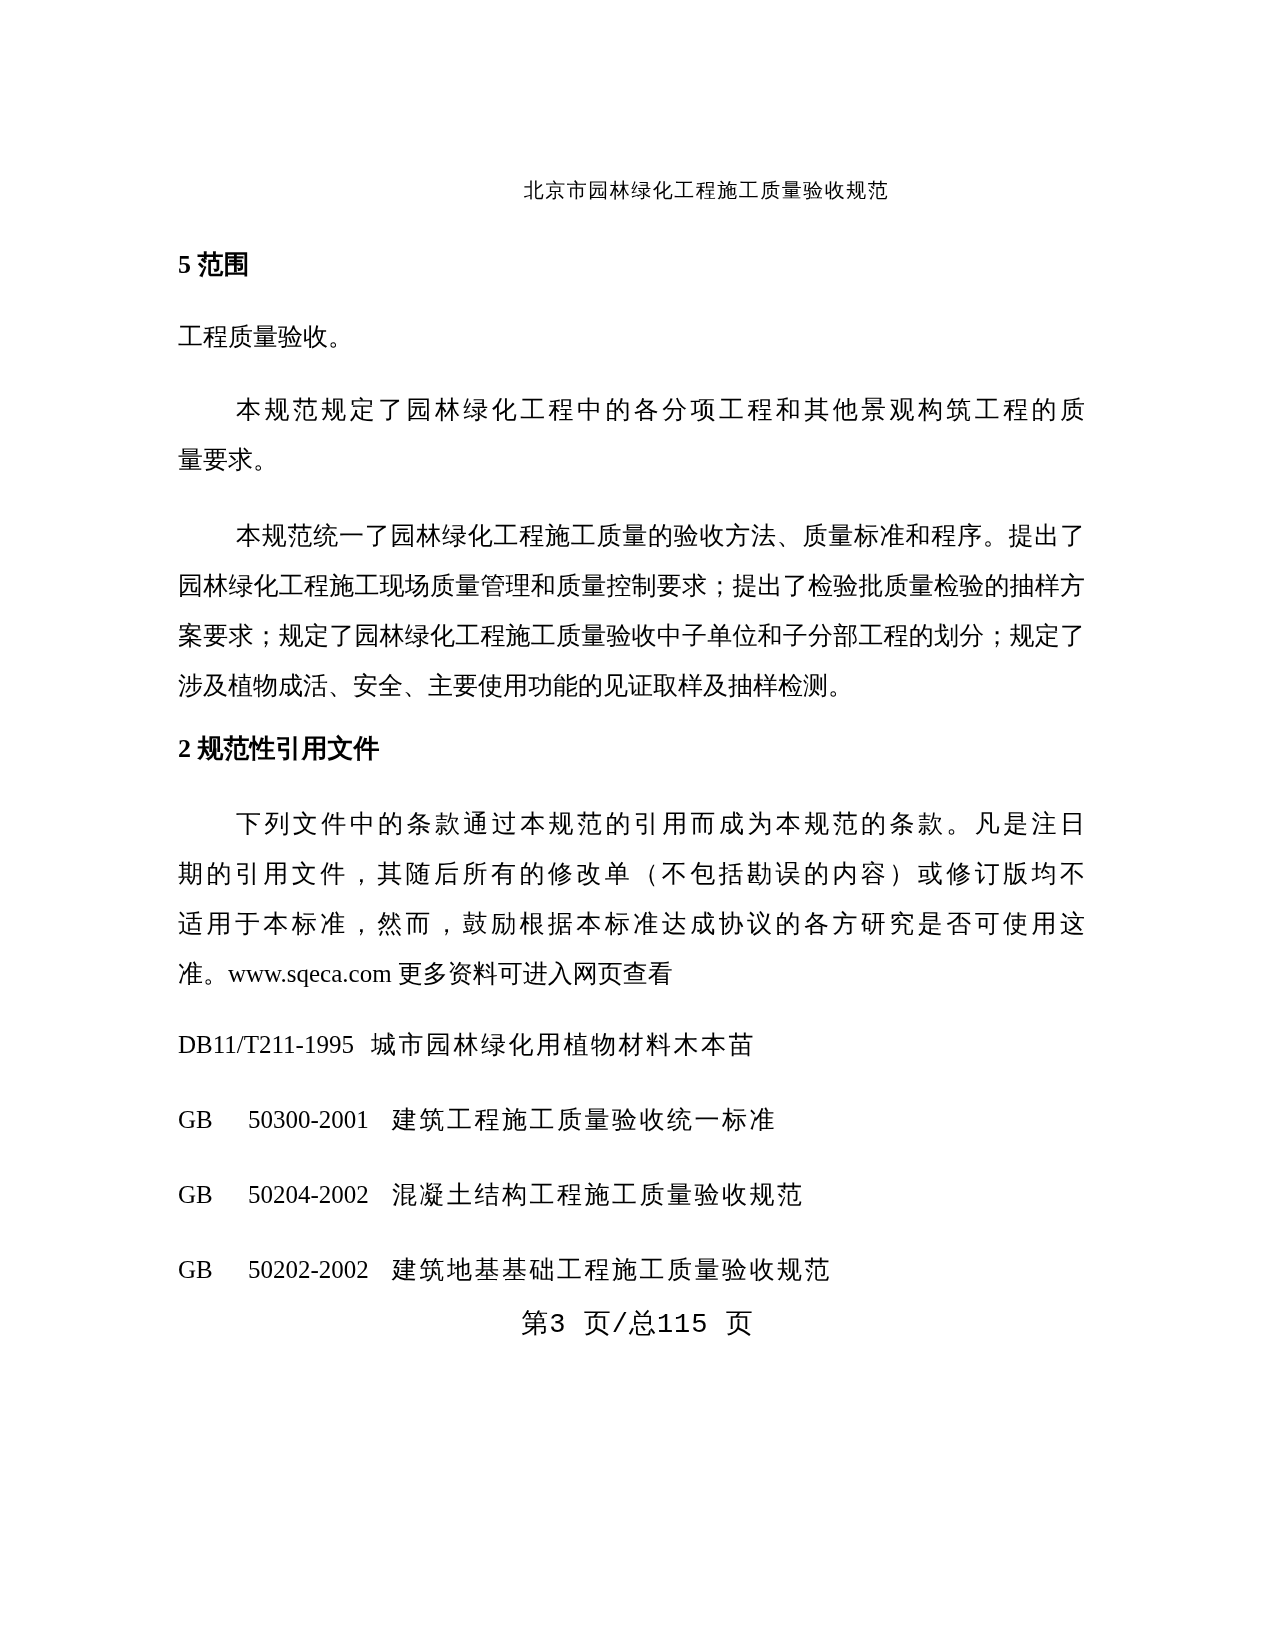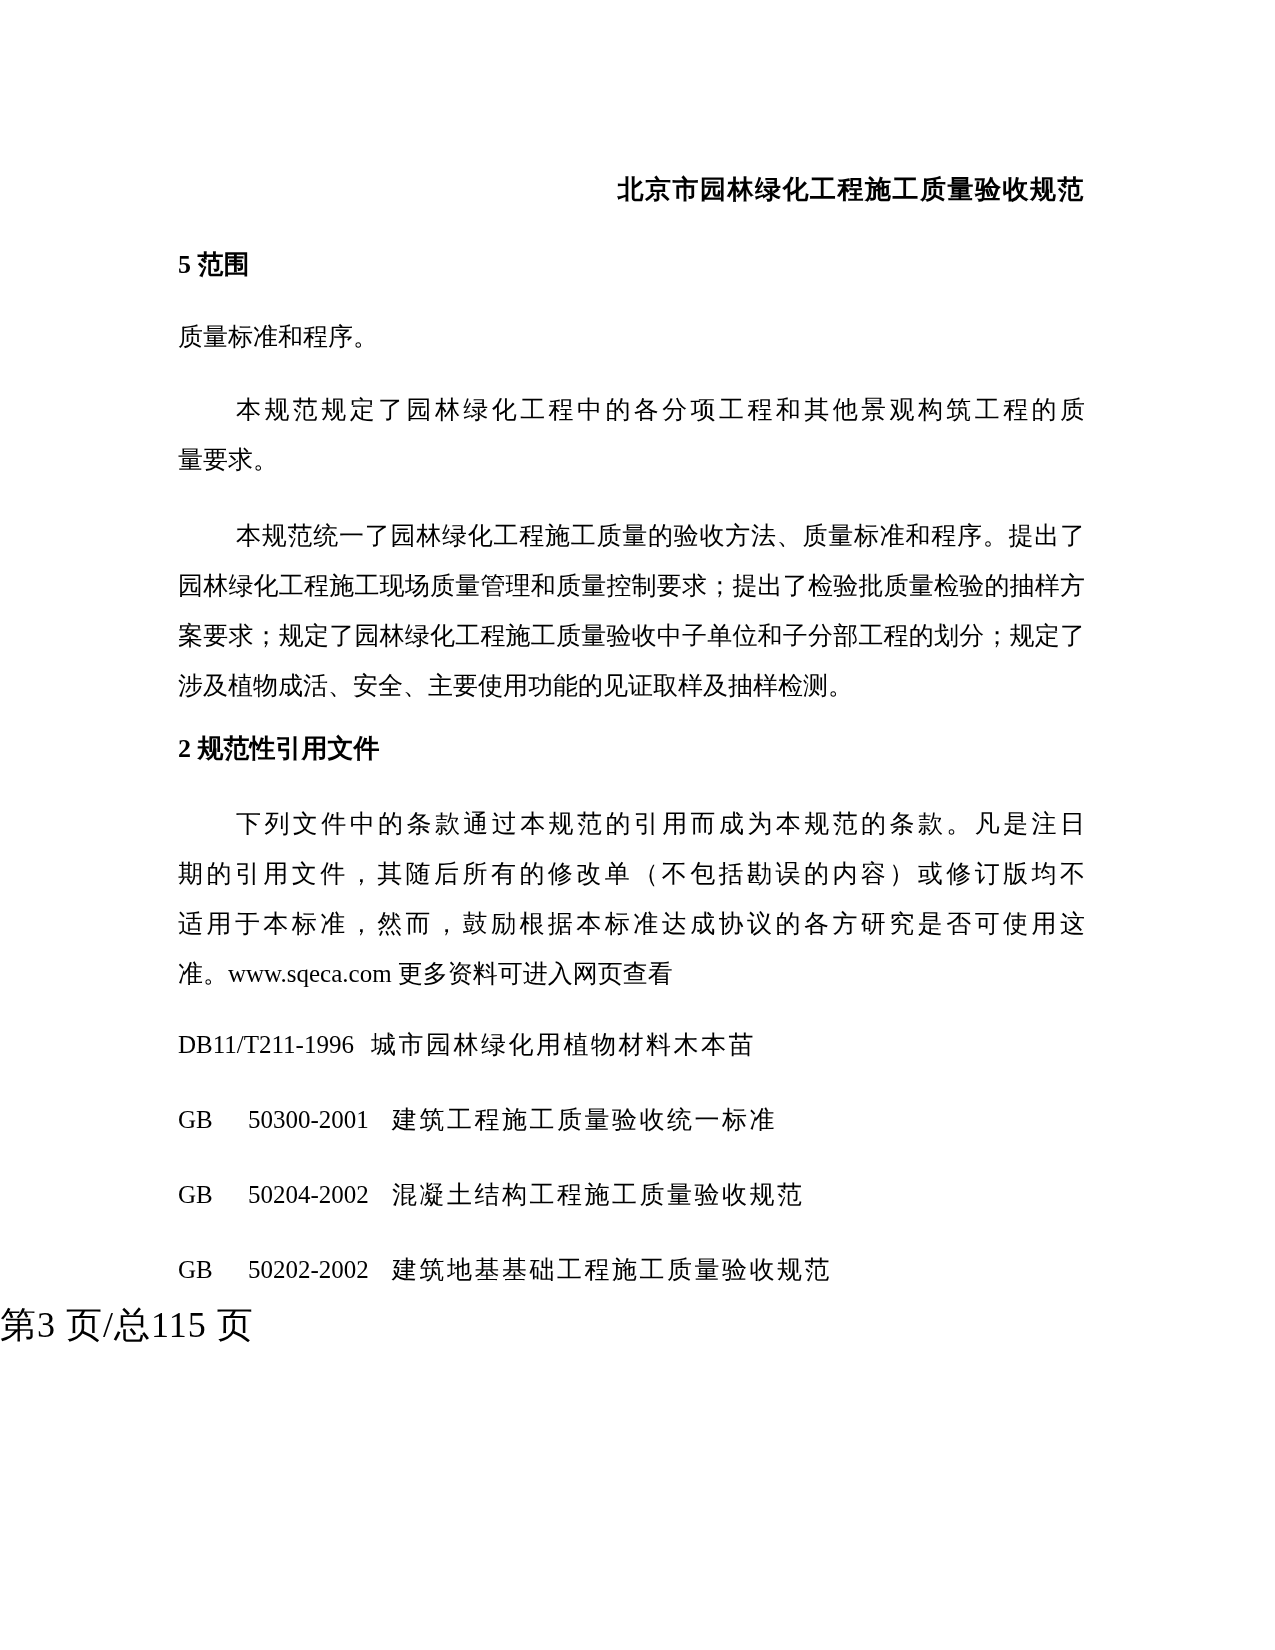--- a/index.html
+++ b/index.html
@@ -15,24 +15,24 @@
     color: #000000;
     overflow: hidden;
   }
   .content {
     padding: 0 190px 0 178px; 
   }
   .doc-title {
     margin-top: 170px;
     height: 40px;
     line-height: 40px;
-    font-size: 26px;
-    font-weight: bold;
+    font-size: 20px;
+    font-weight: normal;
     letter-spacing: 1.5px;
-    text-align: right;
+    text-align: center;
     padding-left: 150px; 
     white-space: nowrap;
   }
   .sec-heading {
     height: 40px;
     line-height: 40px;
     font-size: 26px;
     font-weight: bold;
     white-space: nowrap;
   }
@@ -64,35 +64,37 @@
   }
   .ref-row.first { margin-top: 21px; }
   .ref-code { display: inline-block; min-width: 70px; }
   .ref-code-db { display: inline-block; margin-right: 17px; }
   .ref-num { display: inline-block; min-width: 144px; }
   .ref-title { letter-spacing: 2.5px; }
   .page-footer {
     margin-top: 10px;
     height: 40px;
     line-height: 40px;
-    font-size: 36px;
+    font-size: 27px;
+    text-align: center;
     letter-spacing: 1px;
+    font-family: Liberation Mono, monospace;
   }
 </style>
 </head>
 <body>
 
 <div class="content">
 
   <div class="doc-title">北京市园林绿化工程施工质量验收规范</div>
 
   <div class="sec-heading h1-range">5 范围</div>
 
   <div class="para p1">
-    <div class="ln ln-last">质量标准和程序。</div>
+    <div class="ln ln-last">工程质量验收。</div>
   </div>
 
   <div class="para p2">
     <div class="ln ind">本规范规定了园林绿化工程中的各分项工程和其他景观构筑工程的质</div>
     <div class="ln ln-last">量要求。</div>
   </div>
 
   <div class="para p3">
     <div class="ln ind">本规范统一了园林绿化工程施工质量的验收方法、质量标准和程序。提出了</div>
     <div class="ln">园林绿化工程施工现场质量管理和质量控制要求；提出了检验批质量检验的抽样方</div>
@@ -103,21 +105,21 @@
   <div class="sec-heading h2-refs">2 规范性引用文件</div>
 
   <div class="para p4">
     <div class="ln ind">下列文件中的条款通过本规范的引用而成为本规范的条款。凡是注日</div>
     <div class="ln">期的引用文件，其随后所有的修改单（不包括勘误的内容）或修订版均不</div>
     <div class="ln">适用于本标准，然而，鼓励根据本标准达成协议的各方研究是否可使用这</div>
     <div class="ln ln-last">准。www.sqeca.com 更多资料可进入网页查看</div>
   </div>
 
   <div class="ref-row first">
-    <span class="ref-code-db">DB11/T211-1996</span><span class="ref-title">城市园林绿化用植物材料木本苗</span>
+    <span class="ref-code-db">DB11/T211-1995</span><span class="ref-title">城市园林绿化用植物材料木本苗</span>
   </div>
 
   <div class="ref-row">
     <span class="ref-code">GB</span><span class="ref-num">50300-2001</span><span class="ref-title">建筑工程施工质量验收统一标准</span>
   </div>
 
 
   <div class="ref-row">
     <span class="ref-code">GB</span><span class="ref-num">50204-2002</span><span class="ref-title">混凝土结构工程施工质量验收规范</span>
   </div>

